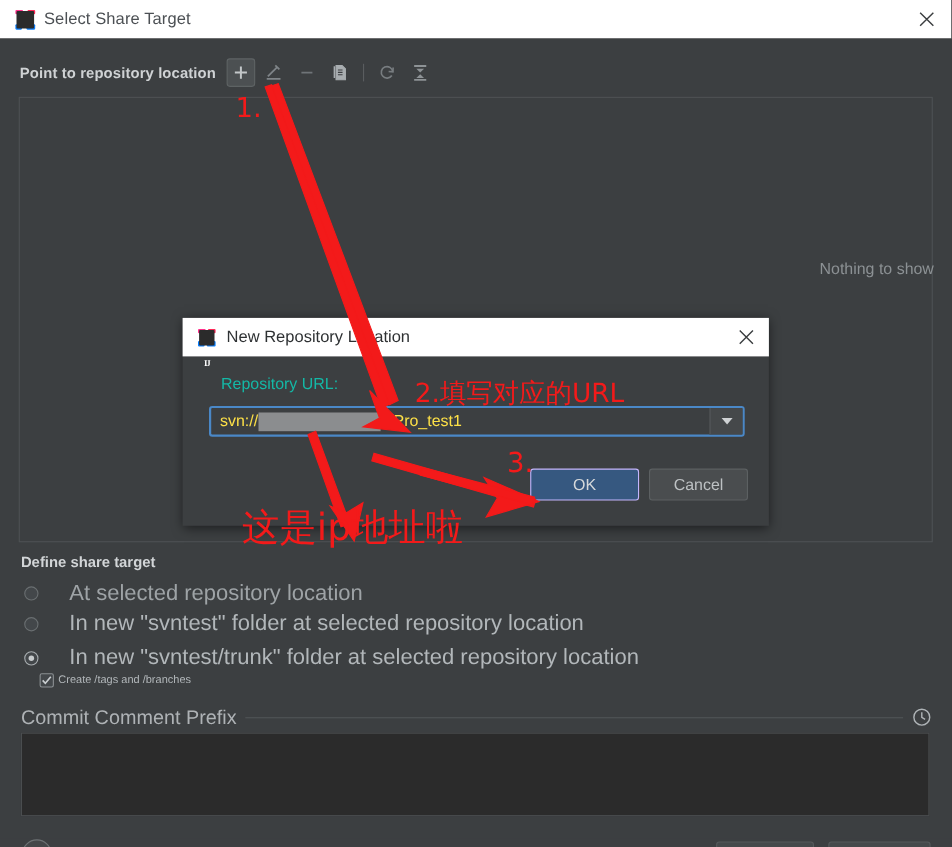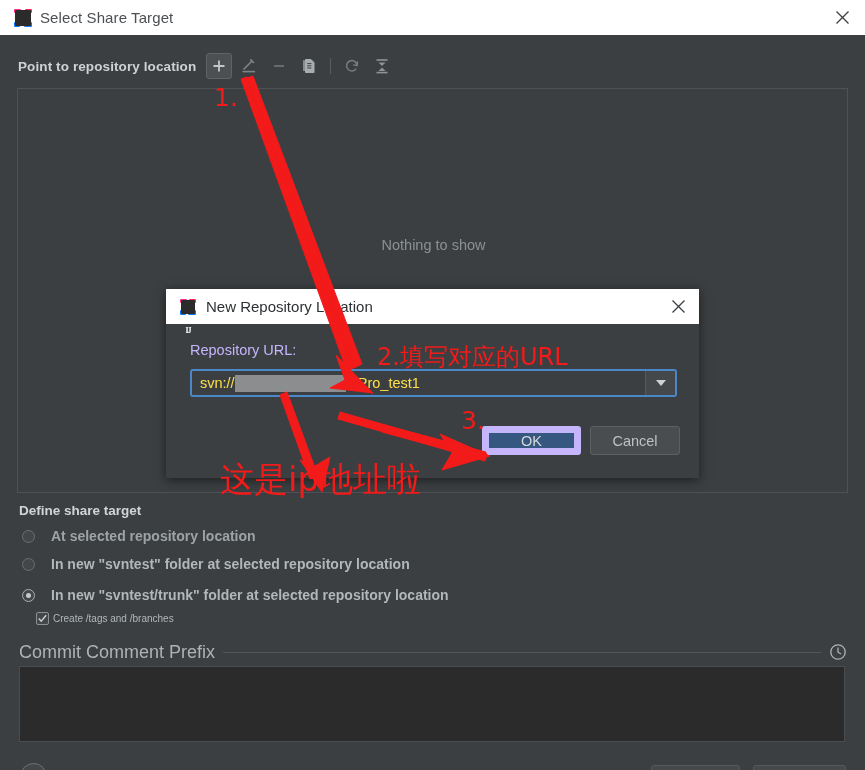--- a/index.html
+++ b/index.html
@@ -54,30 +54,30 @@
     margin-right:4px;border-radius:3px;
   }
   .tb-btn.active{background:#4c5052;border:1px solid #5e6364;width:24px;height:24px;}
   .tb-sep{width:1px;height:16px;background:#5a5d5f;margin:0 8px 0 4px;}
 
   .list-panel{
     position:absolute;left:17px;top:53px;width:831px;height:405px;
     background:#3c3f41;border:1px solid #4e5254;box-sizing:border-box;
   }
   .nothing{
-    position:absolute;left:0;top:148px;width:831px;text-align:center;
+    position:absolute;left:0;top:148px;width:831px;text-align:right;
     font-size:14.5px;color:#8c9194;
   }
 
   
   .define-title{
     position:absolute;left:19px;top:468px;font-size:13.5px;font-weight:bold;color:#d2d5d7;
   }
   .radio-row{position:absolute;left:22px;display:flex;align-items:center;}
-  .radio-row .rlabel{font-size:14px;color:#9ea3a6;margin-left:16px;white-space:nowrap;font-weight:bold;}
+  .radio-row .rlabel{font-size:20px;color:#9ea3a6;margin-left:28px;white-space:nowrap;}
   .radio-row.enabled .rlabel{color:#b2b7ba;}
   .radio{
     width:13px;height:13px;border-radius:50%;border:1px solid #6a6f71;
     box-sizing:border-box;background:#43474a;position:relative;flex:0 0 auto;
   }
   .radio.on{border-color:#a9aeb1;}
   .radio.on:after{
     content:"";position:absolute;left:3px;top:3px;width:5px;height:5px;border-radius:50%;
     background:#c6cacc;
   }
@@ -124,21 +124,21 @@
     display:flex;align-items:center;
   }
   .modal-title .mt-icon{margin-left:14px;}
   .modal-title .mt-text{font-size:15px;color:#2e3133;margin-left:10px;}
   .modal-close{
     position:absolute;right:0;top:0;width:42px;height:35px;
     display:flex;align-items:center;justify-content:center;
   }
   .modal-body{position:absolute;left:0;top:35px;width:533px;height:154px;}
 
-  .url-label{position:absolute;left:24px;top:18px;font-size:14.5px;color:#c4b5fd;}
+  .url-label{position:absolute;left:35px;top:18px;font-size:14.5px;color:#14b8a6;}
   .combo{
     position:absolute;left:24px;top:45px;width:487px;height:28px;
     background:#3c3f41;border:2px solid #4a88c7;box-sizing:border-box;border-radius:3px;
     display:flex;align-items:center;
   }
   .combo .val{
     flex:1;display:flex;align-items:center;height:100%;padding-left:8px;
     font-size:14.5px;color:#fde047;overflow:hidden;white-space:nowrap;
   }
   .redact{display:inline-block;width:111px;height:17px;background:#8b8d8f;vertical-align:middle;margin:0 0px;}
@@ -147,21 +147,21 @@
     display:flex;align-items:center;justify-content:center;box-sizing:border-box;
   }
   .combo .arrow i{
     display:block;width:0;height:0;border-left:5px solid transparent;border-right:5px solid transparent;
     border-top:6px solid #cfd2d4;
   }
   .mbtn{
     position:absolute;top:102px;height:29px;border-radius:3px;box-sizing:border-box;
     display:flex;align-items:center;justify-content:center;font-size:14.5px;
   }
-  #ok-btn{left:316px;width:99px;background:#365880;border:7px solid #c4b5fd;color:#d5d8da;}
+  #ok-btn{left:316px;width:99px;background:#365880;border:1px solid #c4b5fd;color:#d5d8da;}
   #modal-cancel-btn{left:424px;width:90px;background:#4a4d4f;border:1px solid #5c6062;color:#bdc1c3;}
 
   
   .anno{position:absolute;color:#f31a1a;font-family:"DejaVu Sans","Liberation Sans",sans-serif;}
   #anno-1{left:214px;top:83px;font-size:25px;}
   #anno-2{left:377px;top:341px;font-size:24px;white-space:nowrap;}
   #anno-3{left:461px;top:406px;font-size:25px;}
   #anno-ip{left:220px;top:457px;font-size:34px;white-space:nowrap;}
   .anno-svg{position:absolute;left:0;top:0;width:865px;height:770px;pointer-events:none;}
 </style>

